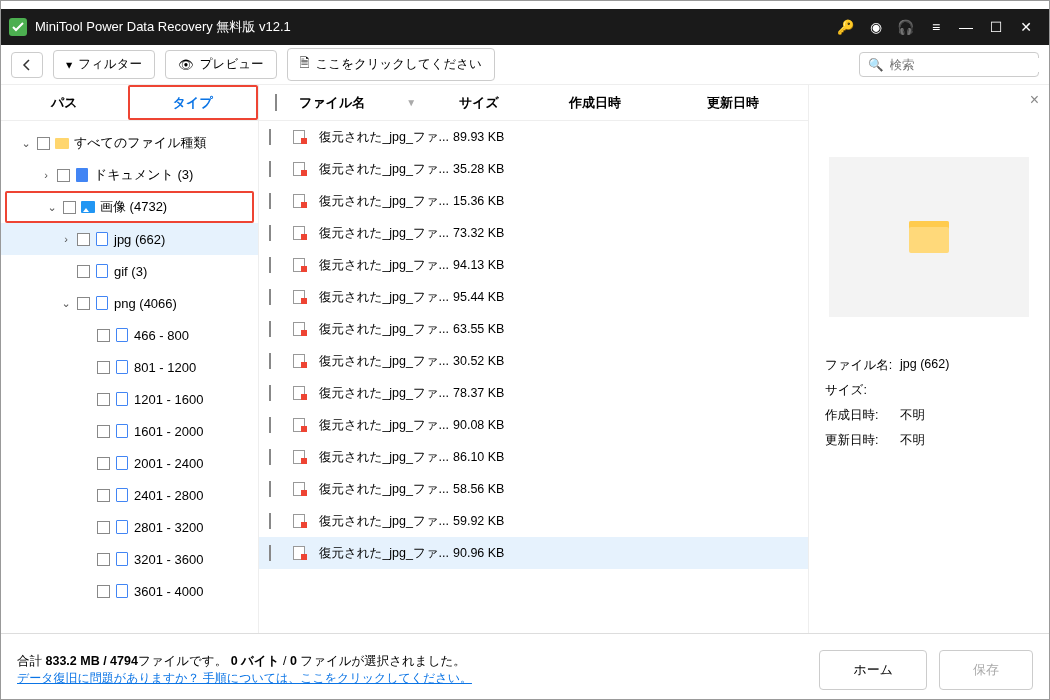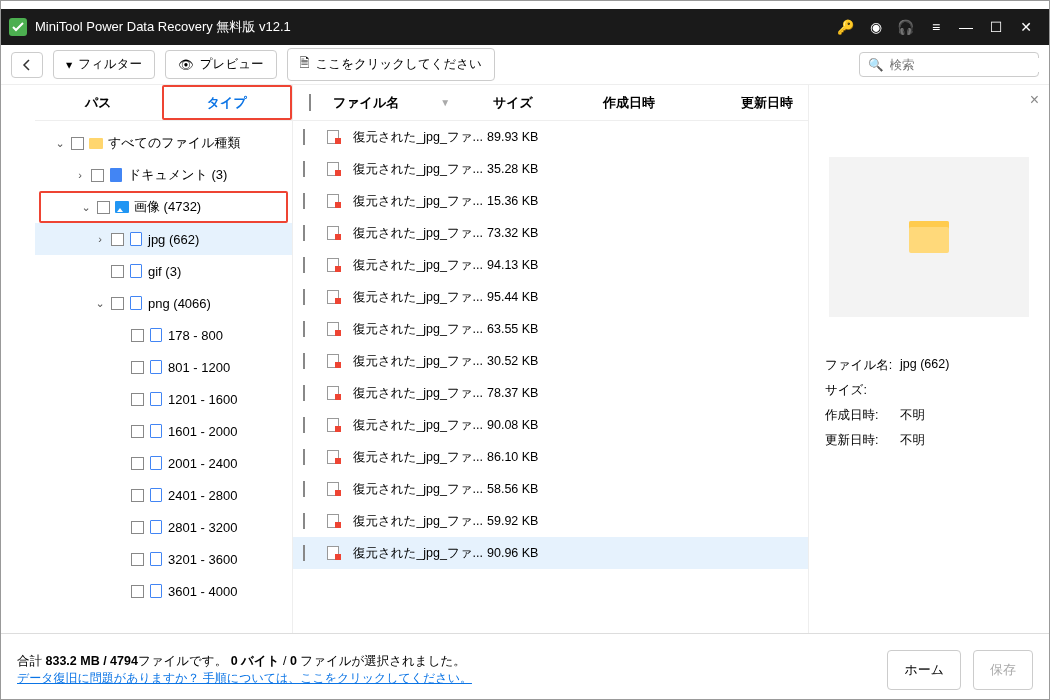--- a/index.html
+++ b/index.html
@@ -6,21 +6,21 @@
 body { width: 1050px; height: 700px; background: #fff; overflow: hidden; border: 1px solid #999; }
 .titlebar { height: 36px; background: #1a1a1a; color: #fff; display: flex; align-items: center; padding: 16px 8px; font-size: 13px; margin-top: 8px; }
 .titlebar .logo { width: 18px; height: 18px; margin-right: 8px; display: inline-flex; }
 .titlebar .title { flex: 1; }
 .titlebar .ticon { width: 30px; text-align: center; font-size: 14px; cursor: pointer; }
 .key-icon { color: #f5c518; }
 .toolbar { height: 40px; display: flex; align-items: center; padding: 6px 10px; gap: 10px; border-bottom: 1px solid #eee; }
 .btn { border: 1px solid #ccc; background: #fff; border-radius: 4px; padding: 5px 12px; font-size: 12.5px; display: flex; align-items: center; gap: 6px; cursor: pointer; }
 .search { margin-left: auto; border: 1px solid #ccc; border-radius: 4px; padding: 4px 8px; display: flex; align-items: center; gap: 6px; width: 180px; font-size: 12.5px; color: #888; }
 .search input { border: none; outline: none; flex: 1; font-size: 12.5px; }
-.main { display: flex; height: 548px; padding-left: 34px; }
+.main { display: flex; height: 548px; }
 .sidebar { width: 258px; border-right: 1px solid #eee; display: flex; flex-direction: column; }
 .tabs { display: flex; height: 36px; border-bottom: 1px solid #eee; }
 .tab { flex: 1; display: flex; align-items: center; justify-content: center; font-size: 13px; font-weight: 600; cursor: pointer; }
 .tab.active { color: #0b74e5; }
 .tab-highlight { border: 2px solid #e43; border-radius: 2px; }
 .tree { flex: 1; overflow-y: auto; font-size: 13px; padding-top: 6px; }
 .tree-row { display: flex; align-items: center; height: 32px; padding-left: 6px; gap: 4px; cursor: pointer; white-space: nowrap; }
 .tree-row.sel { background: #e6f2fd; }
 .tree-row .ind { display:inline-block; }
 .chk { width: 13px; height: 13px; border: 1px solid #888; background:#fff; flex-shrink:0; }
@@ -50,21 +50,21 @@
 .jpg-ico::after { content:''; position:absolute; width:6px; height:6px; background:#e43; bottom:0; right:0; }
 .preview { width: 240px; padding: 12px 16px; font-size: 12.5px; position:relative; }
 .preview .close { position:absolute; top:6px; right:10px; color:#888; cursor:pointer; font-size:16px; }
 .preview .thumb { width:200px; height:160px; background:#f3f3f3; margin:60px auto 40px; display:flex; align-items:center; justify-content:center; }
 .preview .thumb .folder-big { width:40px; height:32px; background:#ffd97a; border-radius:2px; box-shadow:inset 0 6px 0 #ffcb4d; }
 .preview .meta div { display:flex; margin-bottom:8px; }
 .preview .meta .lbl { width:75px; }
 .footer { height:72px; border-top:1px solid #ddd; display:flex; align-items:center; padding:0 16px; font-size:12.5px; }
 .footer .info { flex:1; }
 .footer .info a { color:#0b74e5; text-decoration:underline; font-size:12px; }
-.footer .fbtn { border:1px solid #ccc; border-radius:4px; padding:10px 16px; margin-left:12px; background:#fff; cursor:pointer; font-size:13px; }
+.footer .fbtn { border:1px solid #ccc; border-radius:4px; padding:10px 33px; margin-left:12px; background:#fff; cursor:pointer; font-size:13px; }
 .footer .fbtn.disabled { color:#aaa; }
 .sort-arrow { color:#aaa; margin-left:4px; font-size:10px; }
 svg { display:block; }
 </style>
 </head>
 <body>
 
 <div class="titlebar">
   <span class="logo">
     <svg viewBox="0 0 18 18">
@@ -167,21 +167,21 @@
           </span>
           <span>png (4066)</span>
         </div>
         <div class="tree-row">
           <span class="ind" style="width:68px"></span>
           <span class="arrow"></span>
           <span class="chk"></span>
           <span class="ficon">
             <span class="file-ico"></span>
           </span>
-          <span>178 - 800</span>
+          <span>466 - 800</span>
         </div>
         <div class="tree-row">
           <span class="ind" style="width:68px"></span>
           <span class="arrow"></span>
           <span class="chk"></span>
           <span class="ficon">
             <span class="file-ico"></span>
           </span>
           <span>801 - 1200</span>
         </div>

